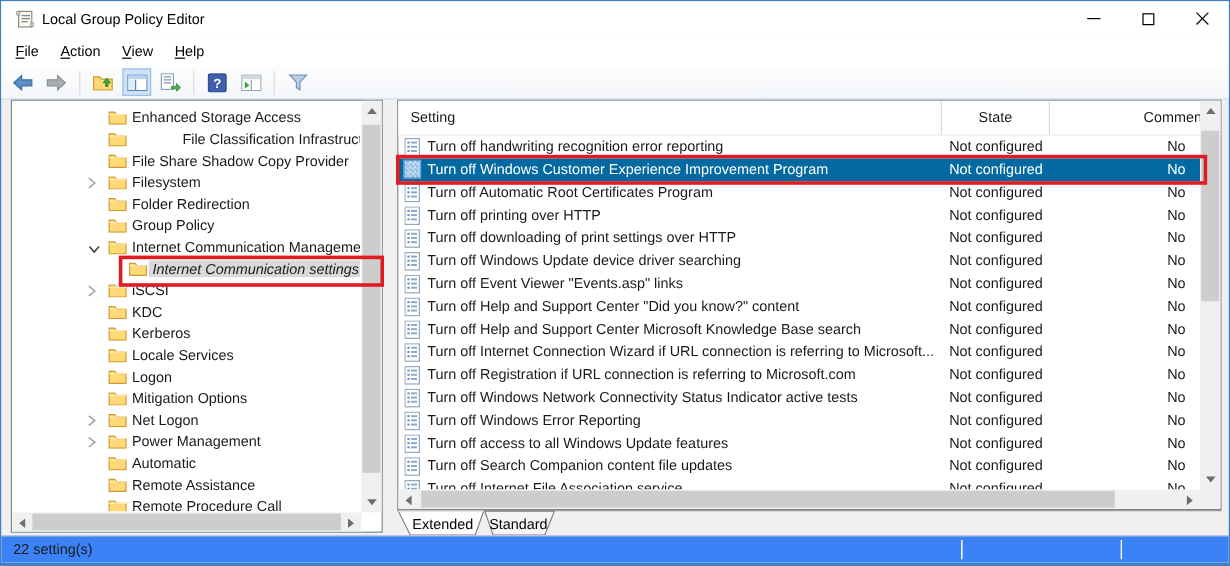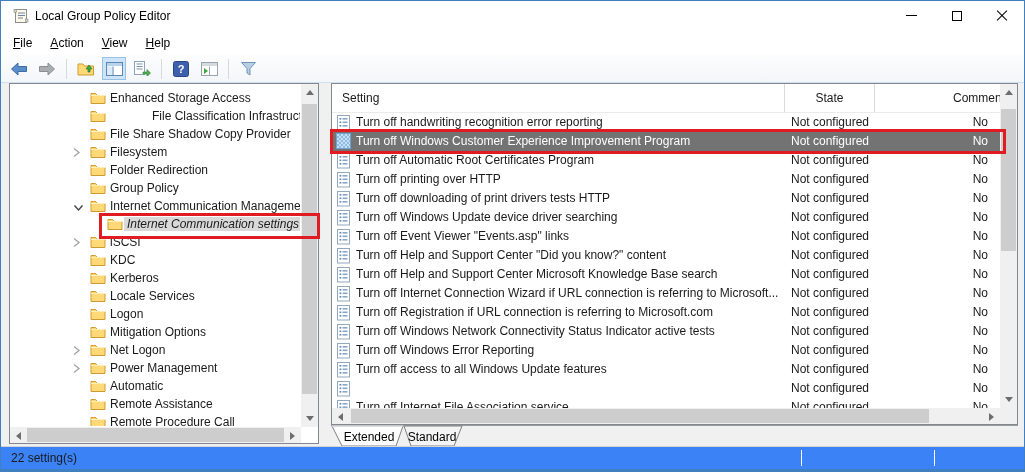--- a/index.html
+++ b/index.html
@@ -44,21 +44,21 @@
   .tree-label.selected { background:#d9d9d9;font-style:italic; }
 
   .list-pane { position:absolute; left:330px; top:82px; width:687px; height:342px; background:#fff; border:1px solid #828790; }
   .list-header { position:absolute; left:0; top:0; right:0; height:29px; background:#fff; border-bottom:1px solid #ebebeb; }
   .hdr-cell { position:absolute; top:0; height:28px; display:flex; align-items:center; overflow:hidden; color:#1a1a1a; }
   .hdr-setting { left:0; width:452px; padding-left:10px; }
   .hdr-state { left:452px; width:90px; justify-content:center; border-left:1px solid #d9d9d9; }
   .hdr-comment { left:542px; width:135px; justify-content:flex-end; padding-right:4px; border-left:1px solid #d9d9d9; }
   .list-rows { position:absolute; left:0; top:29px; right:17px; bottom:16px; overflow:hidden; }
   .list-row { position:absolute; left:0; width:100%; height:19px; }
-  .list-row.selected { background:#737373; color:#fff; }
+  .list-row.selected { background:#0369a1; color:#fff; }
   .cell-setting { position:absolute; left:24px; top:2px; width:424px; white-space:nowrap; overflow:hidden; }
   .cell-state { position:absolute; left:459px; top:2px; width:100px; white-space:nowrap; }
   .cell-comment { position:absolute; left:542px; top:2px; width:114px; text-align:right; }
   .row-icon { position:absolute; left:5px; top:2px; }
   .row-icon-sel { position:absolute; left:4px; top:1px; width:15px; height:16px;
       background:repeating-conic-gradient(#8fbce4 0 25%, #c7def2 0 50%) 0 0 / 4px 4px; border:1px solid #6ea4d4; }
 
   
   .sb { position:absolute; background:#f0f0f0; }
   .sb-thumb { position:absolute; background:#cdcdcd; }
@@ -401,21 +401,21 @@
         <div class="list-row" style="top: 76px;">
           <span class="row-icon"><svg width="14" height="16">
               <rect x="0.5" y="0.5" width="12" height="14.5" fill="#fff" stroke="#93a7bd"></rect>
               <rect x="2.5" y="3" width="1.8" height="1.6" fill="#5f86b5"></rect>
               <rect x="5.5" y="3" width="5" height="1.6" fill="#8aa7c6"></rect>
               <rect x="2.5" y="6.5" width="1.8" height="1.6" fill="#5f86b5"></rect>
               <rect x="5.5" y="6.5" width="5" height="1.6" fill="#8aa7c6"></rect>
               <rect x="2.5" y="10" width="1.8" height="1.6" fill="#5f86b5"></rect>
               <rect x="5.5" y="10" width="5" height="1.6" fill="#8aa7c6"></rect>
             </svg></span>
-          <span class="cell-setting">Turn off downloading of print drivers tests HTTP</span>
+          <span class="cell-setting">Turn off downloading of print settings over HTTP</span>
           <span class="cell-state">Not configured</span>
           <span class="cell-comment">No</span>
         </div>
         <div class="list-row" style="top: 95px;">
           <span class="row-icon"><svg width="14" height="16">
               <rect x="0.5" y="0.5" width="12" height="14.5" fill="#fff" stroke="#93a7bd"></rect>
               <rect x="2.5" y="3" width="1.8" height="1.6" fill="#5f86b5"></rect>
               <rect x="5.5" y="3" width="5" height="1.6" fill="#8aa7c6"></rect>
               <rect x="2.5" y="6.5" width="1.8" height="1.6" fill="#5f86b5"></rect>
               <rect x="5.5" y="6.5" width="5" height="1.6" fill="#8aa7c6"></rect>
@@ -541,20 +541,21 @@
         <div class="list-row" style="top: 266px;">
           <span class="row-icon"><svg width="14" height="16">
               <rect x="0.5" y="0.5" width="12" height="14.5" fill="#fff" stroke="#93a7bd"></rect>
               <rect x="2.5" y="3" width="1.8" height="1.6" fill="#5f86b5"></rect>
               <rect x="5.5" y="3" width="5" height="1.6" fill="#8aa7c6"></rect>
               <rect x="2.5" y="6.5" width="1.8" height="1.6" fill="#5f86b5"></rect>
               <rect x="5.5" y="6.5" width="5" height="1.6" fill="#8aa7c6"></rect>
               <rect x="2.5" y="10" width="1.8" height="1.6" fill="#5f86b5"></rect>
               <rect x="5.5" y="10" width="5" height="1.6" fill="#8aa7c6"></rect>
             </svg></span>
+          <span class="cell-setting">Turn off Search Companion content file updates</span>
           <span class="cell-state">Not configured</span>
           <span class="cell-comment">No</span>
         </div>
         <div class="list-row" style="top: 285px;">
           <span class="row-icon"><svg width="14" height="16">
               <rect x="0.5" y="0.5" width="12" height="14.5" fill="#fff" stroke="#93a7bd"></rect>
               <rect x="2.5" y="3" width="1.8" height="1.6" fill="#5f86b5"></rect>
               <rect x="5.5" y="3" width="5" height="1.6" fill="#8aa7c6"></rect>
               <rect x="2.5" y="6.5" width="1.8" height="1.6" fill="#5f86b5"></rect>
               <rect x="5.5" y="6.5" width="5" height="1.6" fill="#8aa7c6"></rect>

